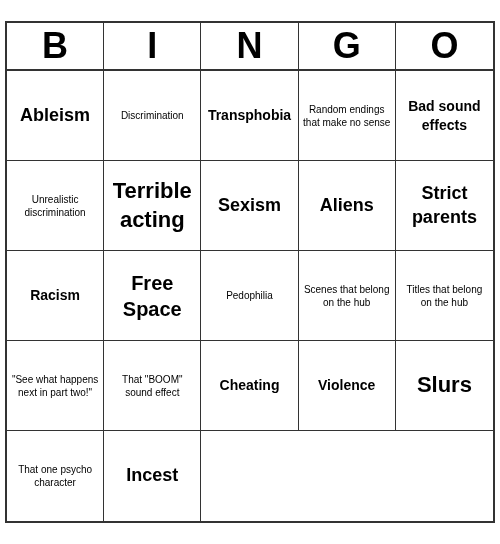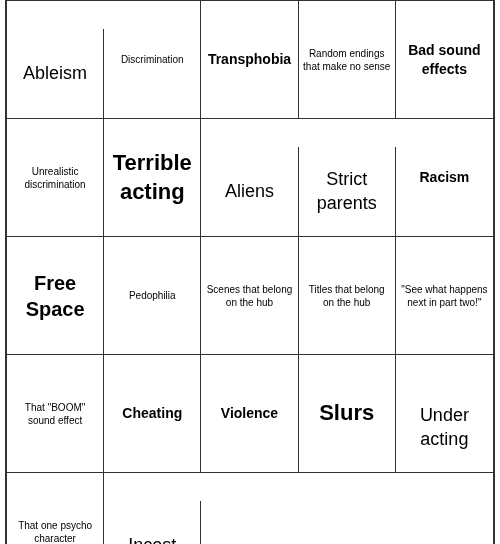--- a/index.html
+++ b/index.html
@@ -50,22 +50,21 @@
       line-height: 1.3;
     }
     .bingo-cell:nth-child(5n) {
       border-right: none;
     }
     .bingo-cell:nth-child(n+21) {
       border-bottom: none;
     }
     .bingo-cell.large {
       font-size: 18px;
-      font-weight: normal;
-      margin-top: 28px;
+      font-weight: bold;
     }
     .bingo-cell.xlarge {
       font-size: 22px;
       font-weight: bold;
     }
     .bingo-cell.medium {
       font-size: 14px;
       font-weight: bold;
     }
     .bingo-cell.free-space {
@@ -85,29 +84,29 @@
       <div class="bingo-header-cell">O</div>
     </div>
   <div class="bingo-grid">
   <div class="bingo-cell large">Ableism</div>
       <div class="bingo-cell ">Discrimination</div>
       <div class="bingo-cell medium">Transphobia</div>
       <div class="bingo-cell ">Random endings that make no sense</div>
       <div class="bingo-cell medium">Bad sound effects</div>
       <div class="bingo-cell ">Unrealistic discrimination</div>
       <div class="bingo-cell xlarge">Terrible acting</div>
+      <div class="bingo-cell large">Sexism</div>
       <div class="bingo-cell large">Aliens</div>
       <div class="bingo-cell large">Strict parents</div>
       <div class="bingo-cell medium">Racism</div>
       <div class="bingo-cell free-space">Free Space</div>
       <div class="bingo-cell ">Pedophilia</div>
       <div class="bingo-cell ">Scenes that belong on the hub</div>
       <div class="bingo-cell ">Titles that belong on the hub</div>
       <div class="bingo-cell ">"See what happens next in part two!"</div>
       <div class="bingo-cell ">That "BOOM" sound effect</div>
       <div class="bingo-cell medium">Cheating</div>
       <div class="bingo-cell medium">Violence</div>
       <div class="bingo-cell xlarge">Slurs</div>
-      <div class="bingo-cell large">Under acting</div>
       <div class="bingo-cell ">That one psycho character</div>
       <div class="bingo-cell large">Incest</div>
     </div>
 </div>
 
 </body></html>

